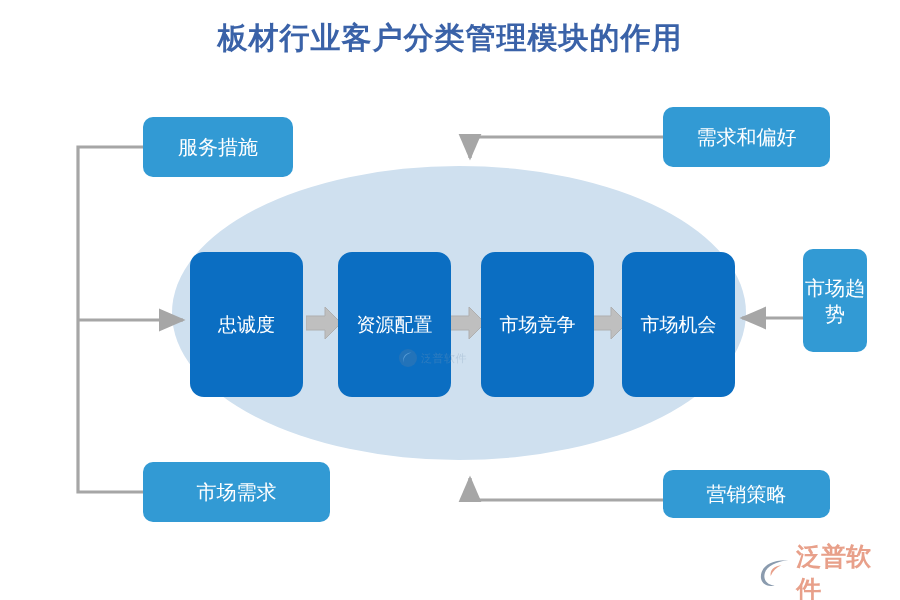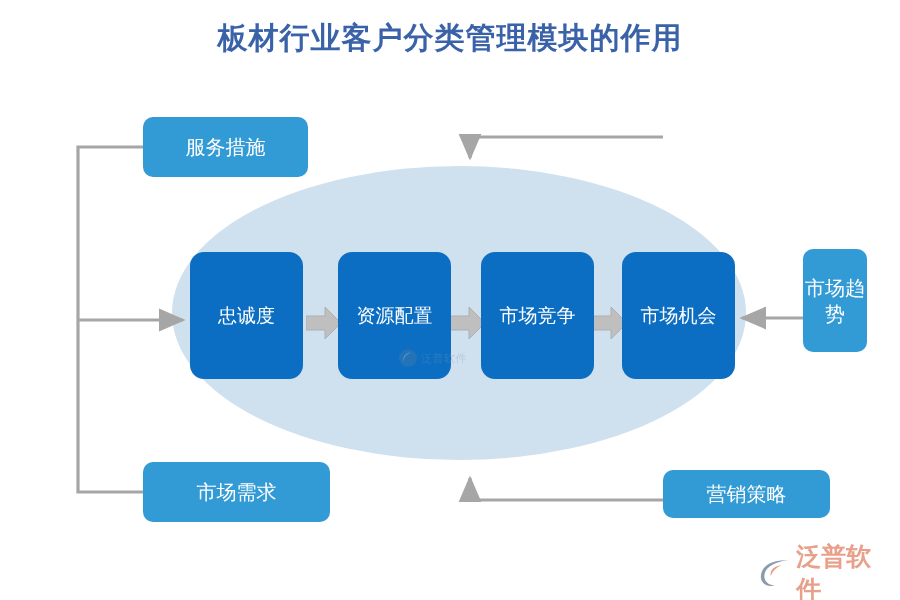--- a/index.html
+++ b/index.html
@@ -64,31 +64,31 @@
     color: #ffffff;
     font-size: 20px;
     line-height: 1.25;
     border-radius: 10px;
     box-sizing: border-box;
     font-family: "Liberation Serif", "DejaVu Serif", serif;
   }
   .node.core {
     background: #0B6EC2;
     width: 113px;
-    height: 127px;
+    height: 145px;
     border-radius: 14px;
     font-size: 19px;
   }
   .node.outer {
     background: #329AD4;
     font-size: 20px;
   }
 
   
-  #n-service      { left: 143px; top: 117px;  width: 165px; height: 60px; }
+  #n-service      { left: 143px; top: 117px;  width: 150px; height: 60px; }
   #n-demandpref   { left: 663px; top: 107px;  width: 167px; height: 60px; }
   #n-markettrend  { left: 803px; top: 249px;  width: 64px;  height: 103px; line-height: 1.3; }
   #n-marketneed   { left: 143px; top: 462px;  width: 187px; height: 60px; }
   #n-marketstrat  { left: 663px; top: 470px;  width: 167px; height: 48px; }
 
   
   #n-loyalty   { left: 190px; top: 252px; }
   #n-resource  { left: 338px; top: 252px; }
   #n-compete   { left: 481px; top: 252px; }
   #n-opportun  { left: 622px; top: 252px; }
@@ -192,20 +192,21 @@
   <div class="wm-inner">
     <svg width="20" height="20" viewBox="0 0 20 20">
       <circle cx="10" cy="10" r="9" fill="#5A7FA6"></circle>
       <path d="M13.5,4.5 C7,5 4,9 5.5,15 C5,9.5 8.5,6 13.5,4.5 Z" fill="#FFFFFF"></path>
     </svg>
     <span class="wm-text">泛普软件</span>
   </div>
 
   <div class="node outer" id="n-service">服务措施</div>
   <div class="node outer" id="n-marketneed">市场需求</div>
+  <div class="node outer" id="n-demandpref">需求和偏好</div>
   <div class="node outer" id="n-markettrend">市场趋势</div>
   <div class="node outer" id="n-marketstrat">营销策略</div>
 
   <div class="brand">
     <div class="brand-row">
       <svg width="34" height="30" viewBox="0 0 34 30">
         <path d="M31,2 C13,1 2,9 3,20 C4,27 11,29 17,28 C9,27 5,22 7,15 C9,8 19,3 31,2 Z" fill="#8A9BAE"></path>
         <path d="M24,7 C16,8 12,12 13,18 C15,13 19,9 24,7 Z" fill="#E8A08A"></path>
       </svg>
       <span class="brand-name">泛普软件</span>

